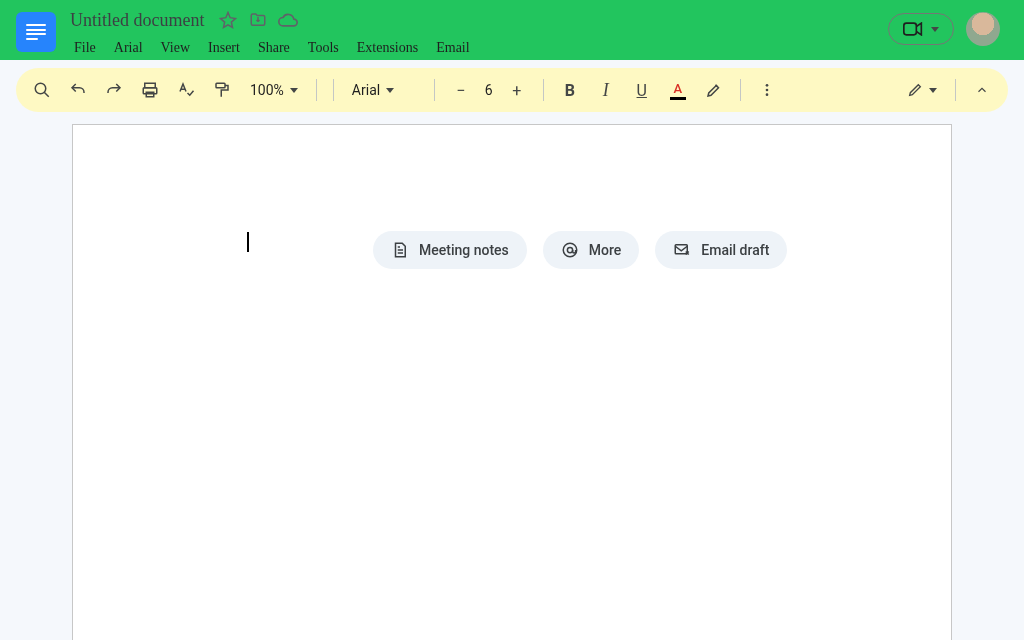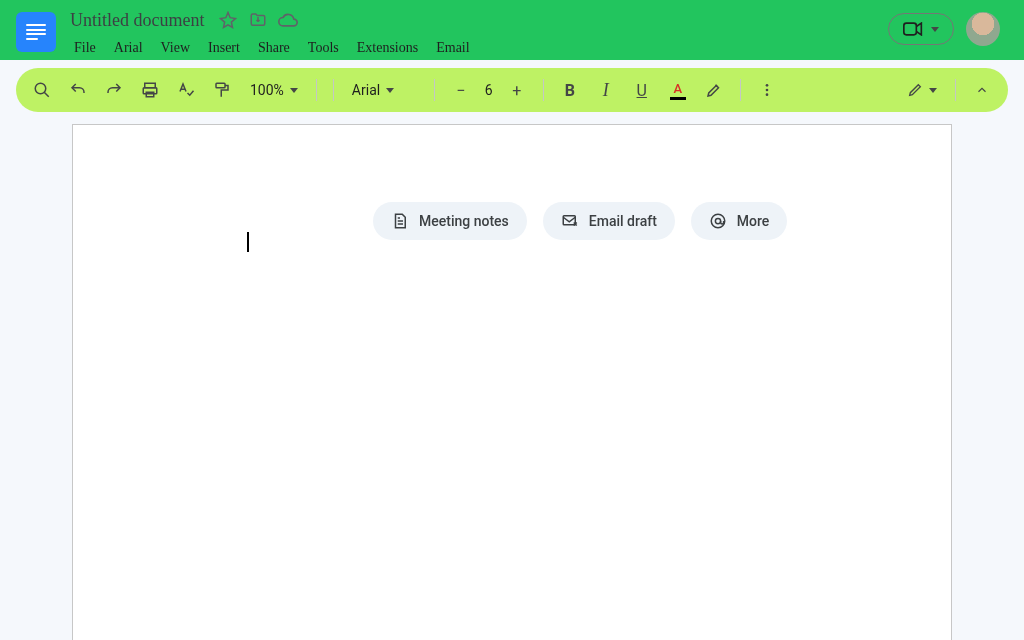--- a/index.html
+++ b/index.html
@@ -92,21 +92,21 @@
     width:34px;height:34px;border-radius:50%;
     background: radial-gradient(circle at 50% 35%, #d9b89b 0 40%, #8fa88f 41% 100%);
     cursor:pointer;
   }
   .toolbar-wrap {
     padding: 8px 16px 12px 16px;
     background:#f5f8fc;
   }
   .toolbar {
     display:flex; align-items:center;
-    background:#bef264; border-radius:28px;
+    background:#fef9c3; border-radius:28px;
     padding:4px 10px; height:44px; gap:4px;
   }
   .tb-btn {
     width:32px;height:32px;border-radius:6px;
     display:flex;align-items:center;justify-content:center;
     color:#444746;cursor:pointer;font-size:16px;
   }
   .tb-text {
     display:flex;align-items:center;gap:6px;
     padding:0 8px;height:32px;font-size:14px;color:#1f1f1f;cursor:pointer;
@@ -124,21 +124,21 @@
     width:880px;min-height:520px;background:#fff;
     border:1px solid #c7c7c7;border-bottom:none;
     padding:110px 100px 0 100px;
     position:relative;
   }
   .cursor-blink {
     position:absolute;left:174px;top:107px;
     width:2px;height:20px;background:#000;
   }
   .chips {
-    position:absolute;left:300px;top:77px;
+    position:absolute;left:300px;top:106px;
     display:flex;gap:16px;
   }
   .chip {
     display:flex;align-items:center;gap:10px;
     background:#eef3f8;border-radius:22px;
     padding:10px 18px;font-size:14px;color:#3c4043;
     cursor:pointer;font-weight:500;
   }
   svg { display:block; }
   .bold{font-weight:700}
@@ -306,29 +306,29 @@
     <div class="chips">
       <div class="chip">
         <svg width="18" height="18" viewBox="0 0 24 24" fill="none" stroke="#3c4043" stroke-width="2">
             <path d="M6 3h9l4 4v14H6z"></path>
             <path d="M9 12h7M9 16h7M9 8h3"></path>
           </svg>
         <span>Meeting notes</span>
       </div>
       <div class="chip">
         <svg width="18" height="18" viewBox="0 0 24 24" fill="none" stroke="#3c4043" stroke-width="2">
+            <circle cx="12" cy="12" r="9"></circle>
+            <circle cx="12" cy="12" r="3.5"></circle>
+            <path d="M15.5 12v2a2 2 0 004 0v-2"></path>
+          </svg>
+        <span>More</span>
+      </div>
+      <div class="chip">
+        <svg width="18" height="18" viewBox="0 0 24 24" fill="none" stroke="#3c4043" stroke-width="2">
             <rect x="3" y="5" width="16" height="12" rx="1"></rect>
             <path d="M3 7l8 6 8-6"></path>
             <path d="M18 15l4 4m0-4l-4 4" transform="translate(-1,-1)"></path>
           </svg>
         <span>Email draft</span>
       </div>
-      <div class="chip">
-        <svg width="18" height="18" viewBox="0 0 24 24" fill="none" stroke="#3c4043" stroke-width="2">
-            <circle cx="12" cy="12" r="9"></circle>
-            <circle cx="12" cy="12" r="3.5"></circle>
-            <path d="M15.5 12v2a2 2 0 004 0v-2"></path>
-          </svg>
-        <span>More</span>
-      </div>
     </div>
   </div>
 </div>
 
 </body></html>

